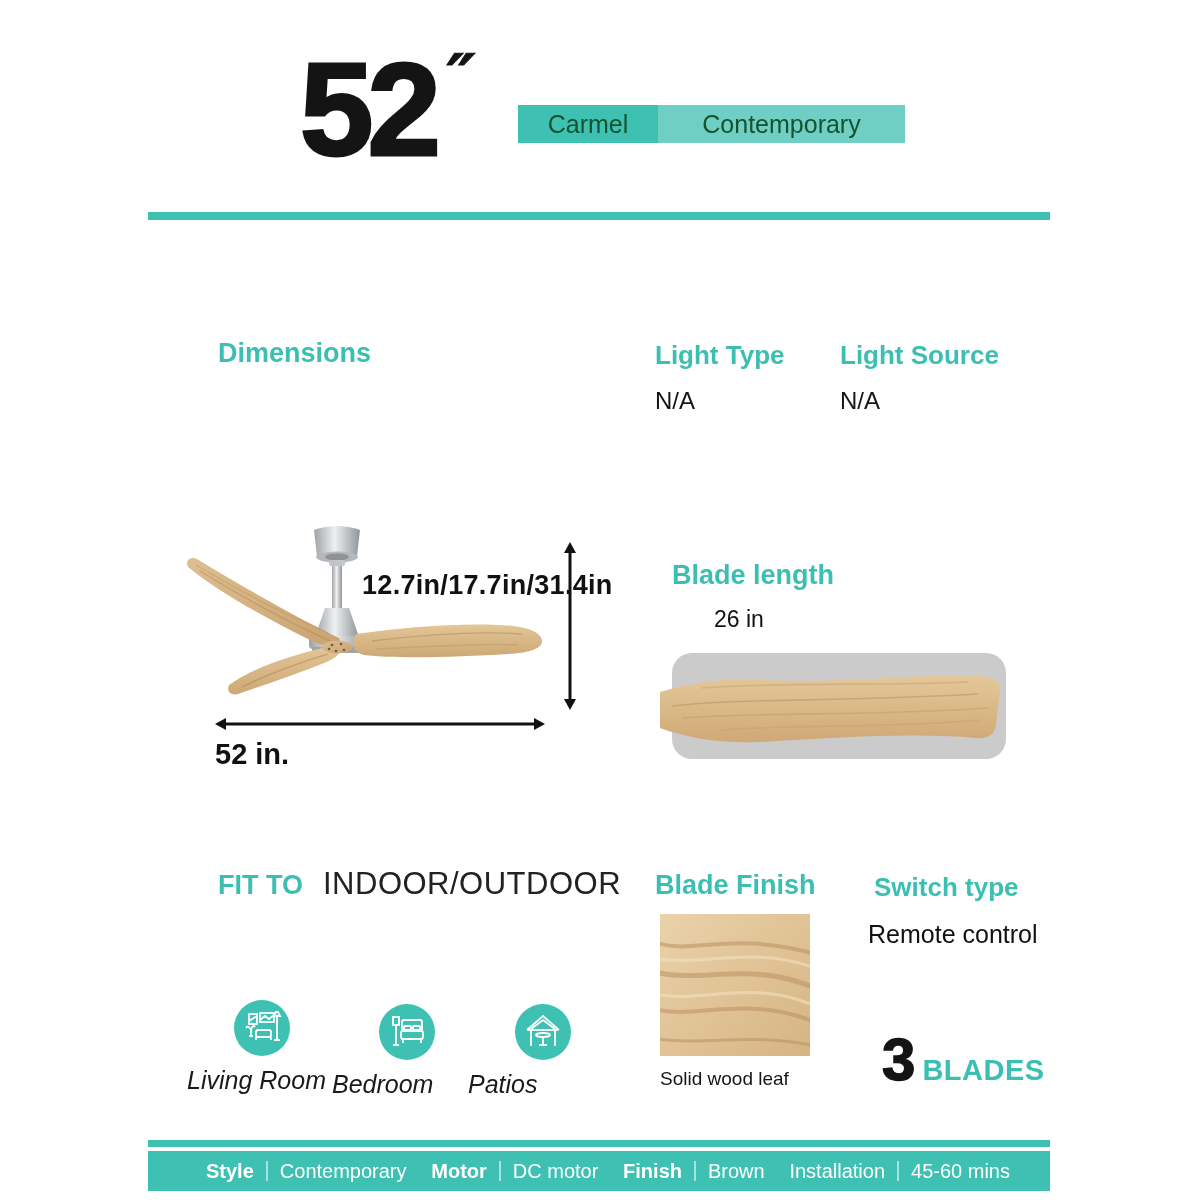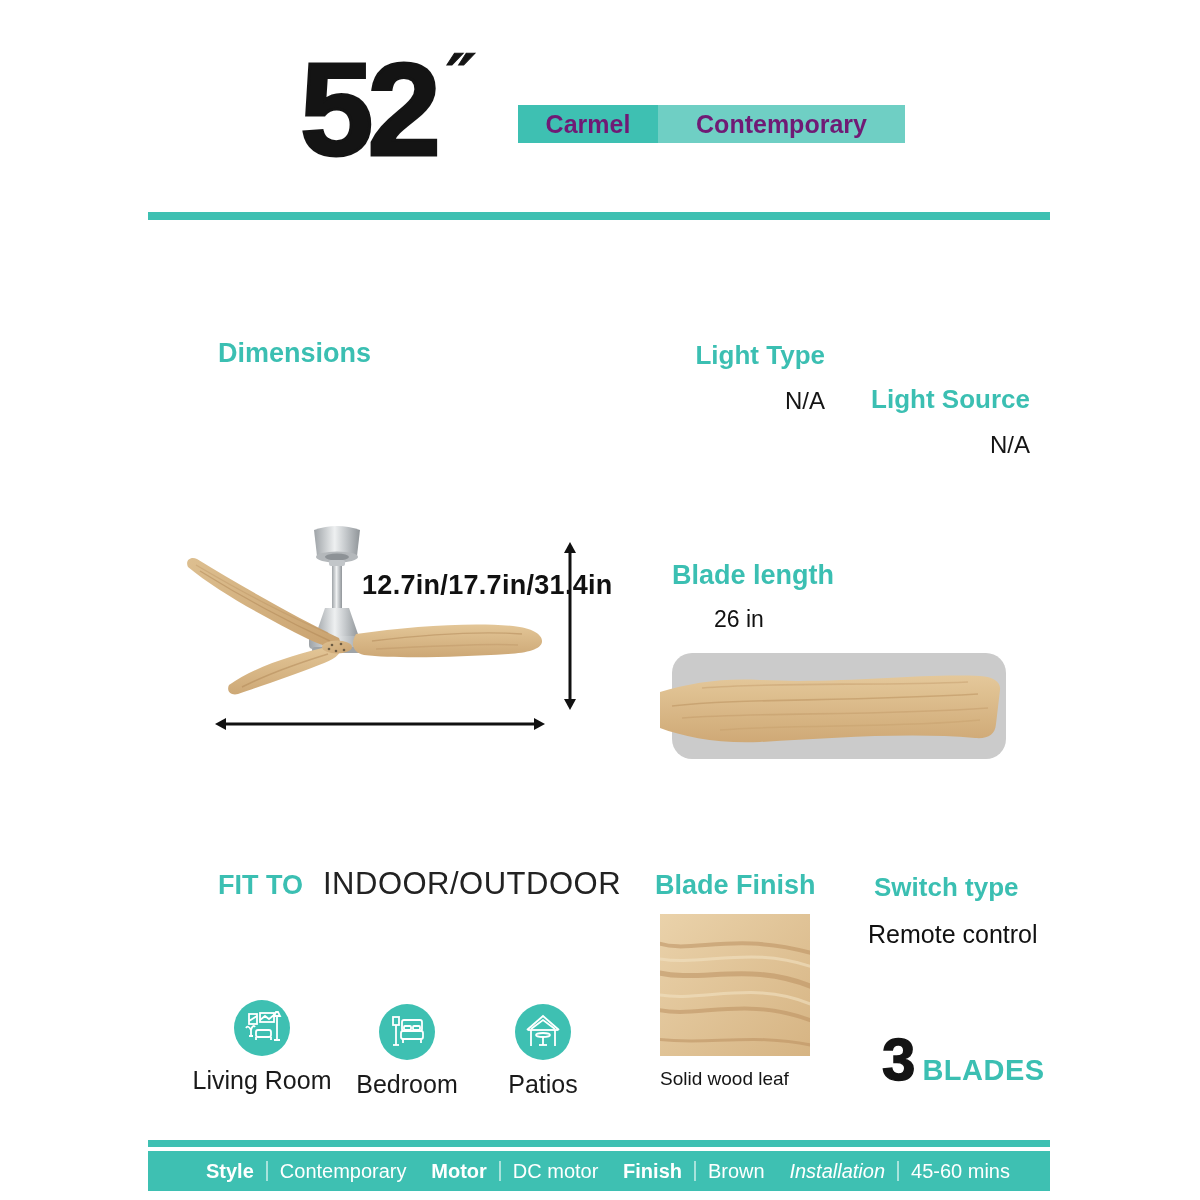--- a/index.html
+++ b/index.html
@@ -9,54 +9,54 @@
   .bold{font-weight:bold;}
 
   
   .size-wrap{left:300px;top:44px;display:flex;align-items:flex-start;}
   .size-num{font-size:132px;line-height:1;font-weight:700;letter-spacing:-6px;color:#141414;
             -webkit-text-stroke:3px #141414;}
   .size-unit{font-size:64px;line-height:1;font-weight:700;font-style:italic;color:#141414;
              margin-left:12px;margin-top:2px;-webkit-text-stroke:1px #141414;
              font-family:"DejaVu Sans",sans-serif;}
   .badge{left:518px;top:105px;display:flex;height:38px;}
-  .badge div{display:flex;align-items:center;justify-content:center;color:#701a75;font-size:25px;font-weight:bold;}
+  .badge div{display:flex;align-items:center;justify-content:center;color:#14532d;font-size:25px;}
   .badge-primary{background:#3ec0b2;width:140px;}
   .badge-secondary{background:#6fcfc4;width:247px;}
   .rule{left:148px;top:212px;width:902px;height:8px;background:#3ec0b2;}
 
   
   .h-teal{font-size:27px;font-weight:bold;color:#3bbfb2;letter-spacing:0;}
   .val-black{font-size:24px;color:#151515;}
 
-  .center-col{text-align:right;}
+  .center-col{text-align:left;}
 
   
   .fitto-row{left:218px;top:866px;display:flex;align-items:baseline;gap:20px;}
   .fitto-value{font-size:31px;color:#222;letter-spacing:0.5px;}
 
-  .loc{width:150px;text-align:center;}
+  .loc{width:150px;font-style:italic;}
   .loc-circle{width:56px;height:56px;border-radius:50%;background:#3ec0b2;margin:0 auto;
               display:flex;align-items:center;justify-content:center;}
   .loc-label{font-size:25px;color:#1a1a1a;margin-top:10px;}
 
   
   .blades-row{left:882px;top:1030px;display:flex;align-items:baseline;}
   .blades-count{font-size:60px;font-weight:700;color:#141414;line-height:1;
                 -webkit-text-stroke:1.5px #141414;}
   .blades-label{font-size:29px;font-weight:bold;color:#3bbfb2;margin-left:7px;letter-spacing:0.5px;}
 
   
   .footer-line{left:148px;top:1140px;width:902px;height:7px;background:#3ec0b2;}
   .footer-bar{left:148px;top:1151px;width:902px;height:40px;background:#3ec0b2;
               display:flex;align-items:center;justify-content:space-between;
               padding:0 40px 0 58px;box-sizing:border-box;color:#fff;font-size:20px;}
   .f-item{display:flex;align-items:center;gap:12px;white-space:nowrap;}
   .f-label{font-weight:bold;}
-  .f-label.reg{font-weight:normal;font-style:italic;}
+  .f-label.reg{font-weight:normal;}
   .vdiv{width:2px;height:20px;background:rgba(255,255,255,.55);}
 
   .caption{font-size:19px;color:#151515;text-align:center;}
 </style>
 </head>
 <body>
 
 <div id="page">
 
   <div class="abs size-wrap">
@@ -68,21 +68,21 @@
     <div class="badge-secondary">Contemporary</div>
   </div>
   <div class="abs rule"></div>
 
   <div class="abs h-teal" style="left:218px;top:338px;">Dimensions</div>
 
   <div class="abs center-col" style="left:655px;top:340px;width:170px;">
     <div class="h-teal" style="font-size:26px;">Light Type</div>
     <div class="val-black" style="margin-top:16px;">N/A</div>
   </div>
-  <div class="abs center-col" style="left:840px;top:340px;width:190px;margin-top:44px;">
+  <div class="abs center-col" style="left:840px;top:340px;width:190px;">
     <div class="h-teal" style="font-size:26px;">Light Source</div>
     <div class="val-black" style="margin-top:16px;">N/A</div>
   </div>
 
   <svg class="abs" style="left:160px;top:515px;" width="420" height="215" viewBox="0 0 420 215">
     <defs>
       <linearGradient id="metalH" x1="0" y1="0" x2="1" y2="0">
         <stop offset="0" stop-color="#9ea3a7"></stop>
           <stop offset="0.45" stop-color="#eef0f1"></stop>
         <stop offset="0.7" stop-color="#c3c7ca"></stop>
@@ -136,20 +136,21 @@
     <polygon points="10,0 4,11 16,11" fill="#111"></polygon>
     <polygon points="10,168 4,157 16,157" fill="#111"></polygon>
   </svg>
   <div class="abs bold" style="left:362px;top:570px;font-size:27px;letter-spacing:0.3px;">12.7in/17.7in/31.4in</div>
 
   <svg class="abs" style="left:215px;top:715px;" width="330" height="18" viewBox="0 0 330 18">
     <line x1="8" y1="9" x2="322" y2="9" stroke="#111" stroke-width="3"></line>
     <polygon points="0,9 11,3 11,15" fill="#111"></polygon>
     <polygon points="330,9 319,3 319,15" fill="#111"></polygon>
   </svg>
+  <div class="abs bold center-col" style="left:215px;top:738px;width:330px;font-size:29px;">52 in.</div>
 
   <div class="abs h-teal" style="left:672px;top:560px;">Blade length</div>
   <div class="abs" style="left:686px;top:606px;font-size:23px;margin-left:28px;">26 in</div>
 
   <svg class="abs" style="left:660px;top:650px;" width="348" height="112" viewBox="0 0 348 112">
     <defs>
       <linearGradient id="woodC" x1="0" y1="0" x2="0" y2="1">
         <stop offset="0" stop-color="#e4c89a"></stop>
           <stop offset="1" stop-color="#cfa976"></stop>
       </linearGradient>

